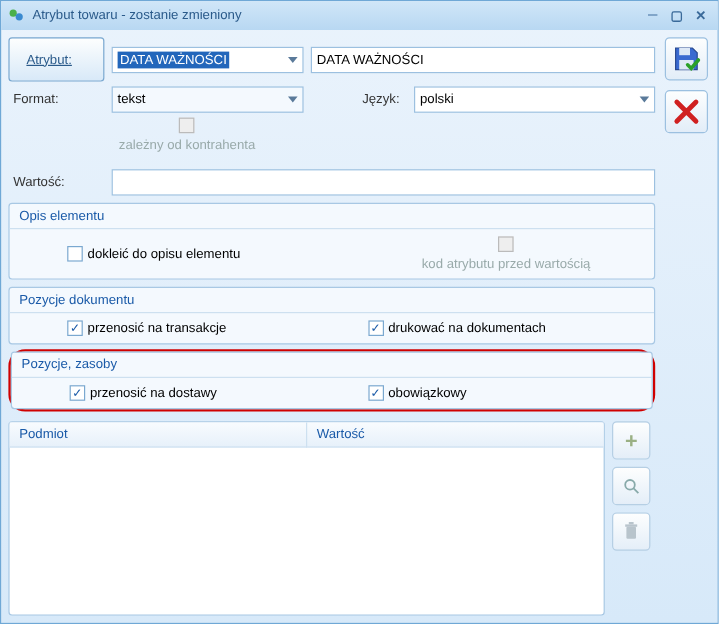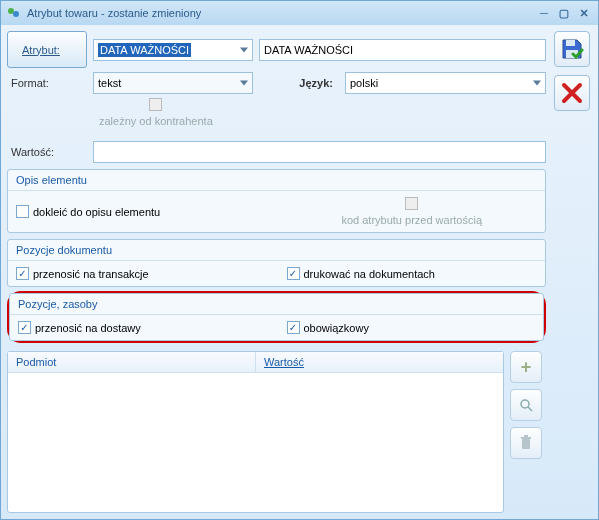--- a/index.html
+++ b/index.html
@@ -118,20 +118,21 @@
   .group-header {
     padding: 4px 8px;
     color: #1a5aa8;
     border-bottom: 1px solid #cde0f0;
     font-size: 11px;
   }
   .group-body {
     padding: 6px 8px;
     display: flex;
     gap: 20px;
+    margin-left: 40px;
   }
   .group-body .col { flex: 1; display: flex; align-items: center; gap: 4px; }
   .cb {
     width: 13px; height: 13px; border: 1px solid #7aa8d0;
     background: #fff; display: inline-flex; align-items: center; justify-content: center;
     font-size: 10px; color: #1a5aa8;
   }
   .cb.checked::after { content: "✓"; }
   .cb.disabled { background: #eee; border-color: #bbb; }
   .highlight-box {
@@ -156,21 +157,21 @@
     display: flex;
     background: linear-gradient(#f8fbfe, #e6f0fa);
   }
   .th {
     flex: 1;
     padding: 4px 8px;
     color: #1a5aa8;
     border-right: 1px solid #cde0f0;
     border-bottom: 1px solid #cde0f0;
   }
-  .th:last-child { border-right: none; text-decoration: underline; }
+  .th:last-child { border-right: none; }
   .tbody { flex: 1; }
   .table-side {
     width: 36px;
     display: flex; flex-direction: column; gap: 6px;
   }
   .small-btn {
     width: 32px; height: 32px;
     background: linear-gradient(#fdfefe, #e4eef8);
     border: 1px solid #b6cfe4;
     border-radius: 4px;
@@ -215,21 +216,21 @@
           <span>DATA WAŻNOŚCI</span>
         </div>
       </div>
 
       <div class="row">
         <div class="label lbl-col" style="width:80px; padding-left:4px;">Format:</div>
         <div class="combo" style="flex:0 0 160px; background:#f4f9fe;">
           <span>tekst</span>
           <span class="arrow"></span>
         </div>
-        <div style="flex:0 0 80px; text-align:right; padding-right:6px;font-weight:bold;" class="label">Język:</div>
+        <div style="flex:0 0 80px; text-align:right; padding-right:6px;" class="label">Język:</div>
         <div class="combo">
           <span>polski</span>
           <span class="arrow"></span>
         </div>
       </div>
 
       <div class="row">
         <div style="width:86px;"></div>
         <div class="check-disabled">
           <span class="cb disabled"></span>

